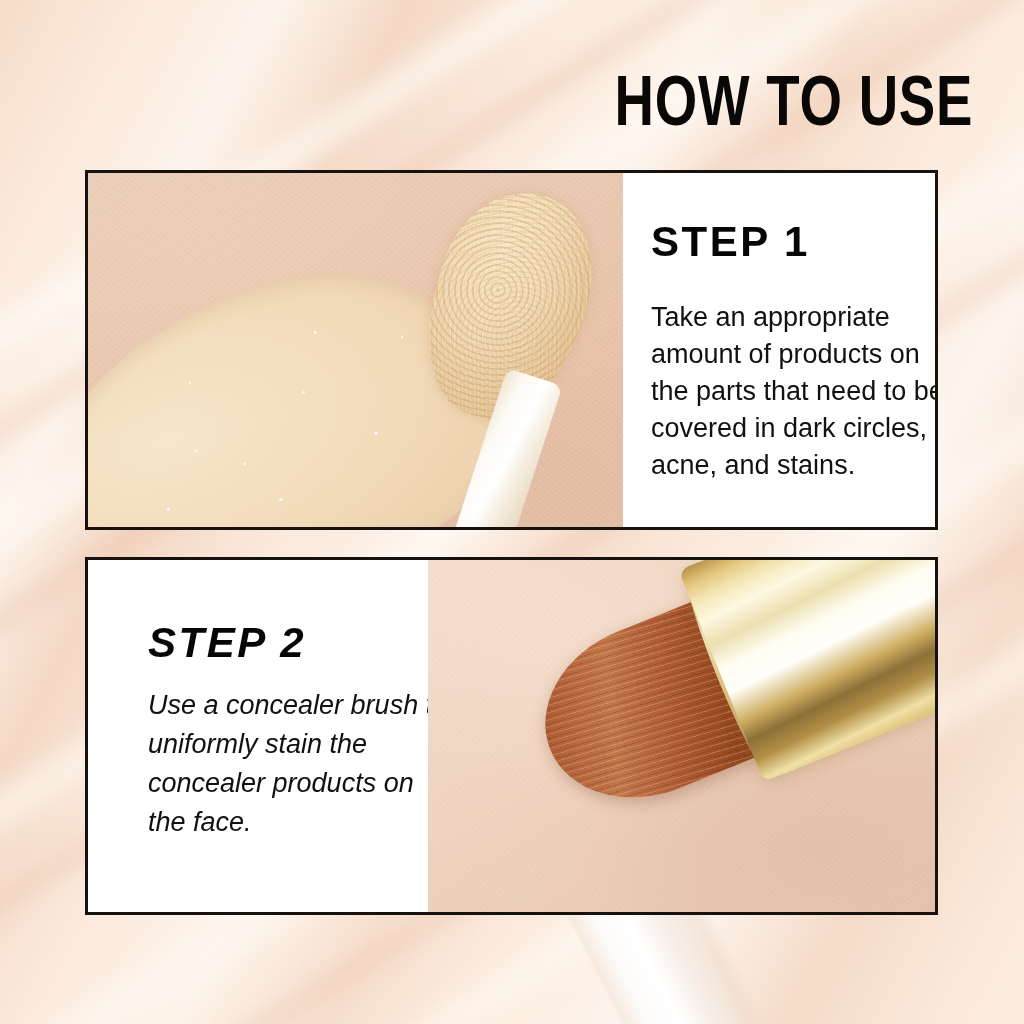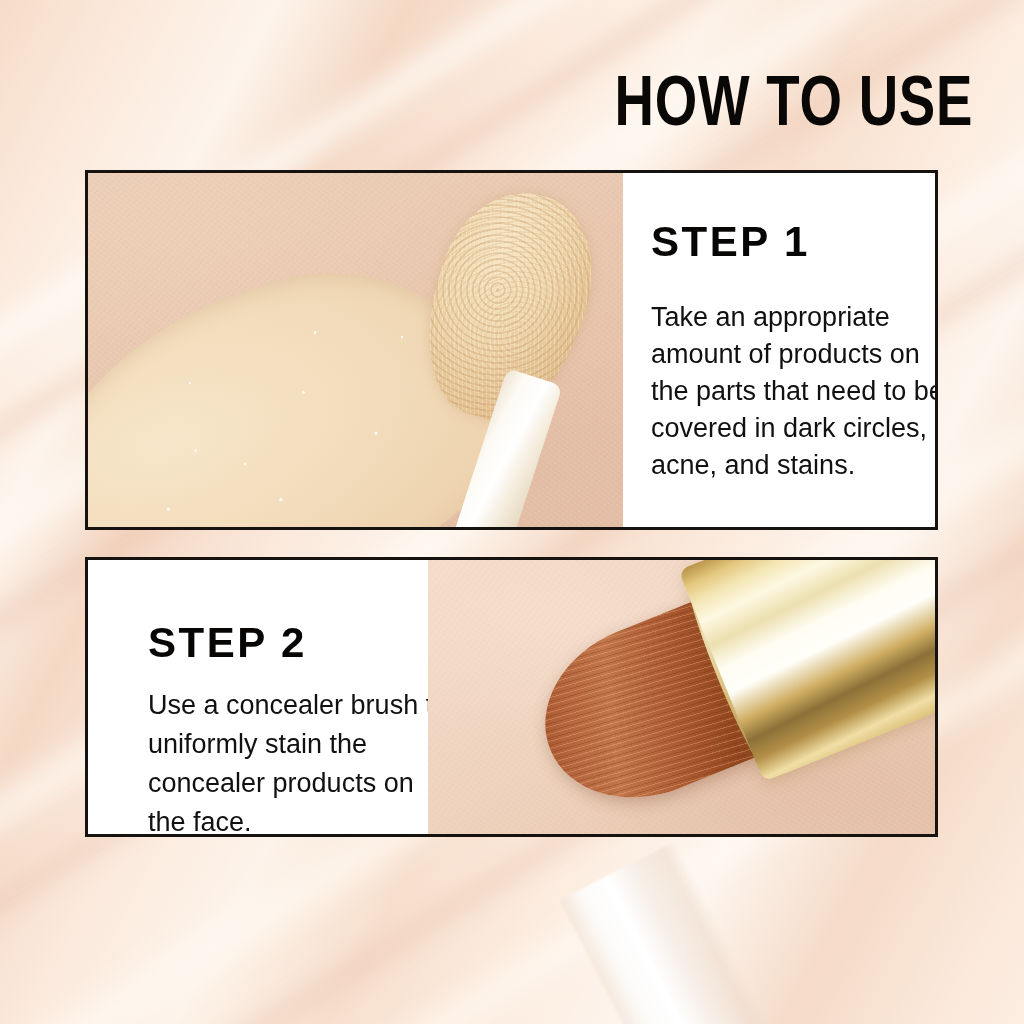--- a/index.html
+++ b/index.html
@@ -62,21 +62,21 @@
     letter-spacing:1px;
   }
   .title span { display:inline-block; transform:scaleX(.78); transform-origin:center; }
 
   
   .card {
     position:absolute; border:3px solid #16120f; background:#6d28d9;
     overflow:hidden;
   }
   #card-step1 { left:85px; top:170px; width:853px; height:360px; }
-  #card-step2 { left:85px; top:557px; width:853px; height:280px; }
+  #card-step2 { left:85px; top:557px; width:853px; height:358px;font-style:italic; }
 
   .photo { position:absolute; top:0; height:100%; overflow:hidden; }
   .textpane { position:absolute; top:0; height:100%; background:#fff; }
 
   
   #photo-step1 { left:0; width:535px; background:#e9c7ae; }
   .skin1 {
     position:absolute; inset:0;
     background:
       radial-gradient(ellipse 70% 55% at 20% 15%, #eccdb6 0%, rgba(236,205,182,0) 70%),

